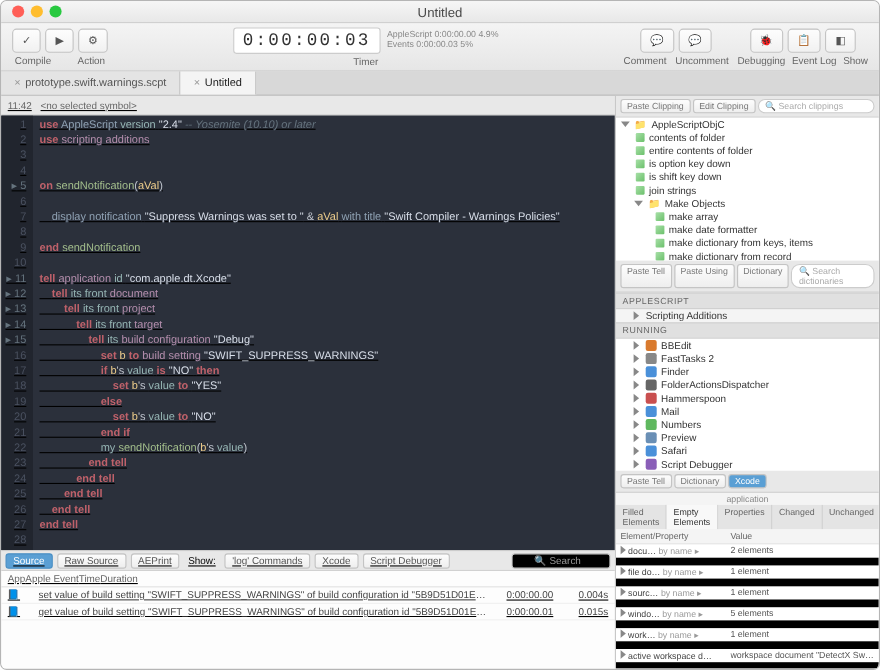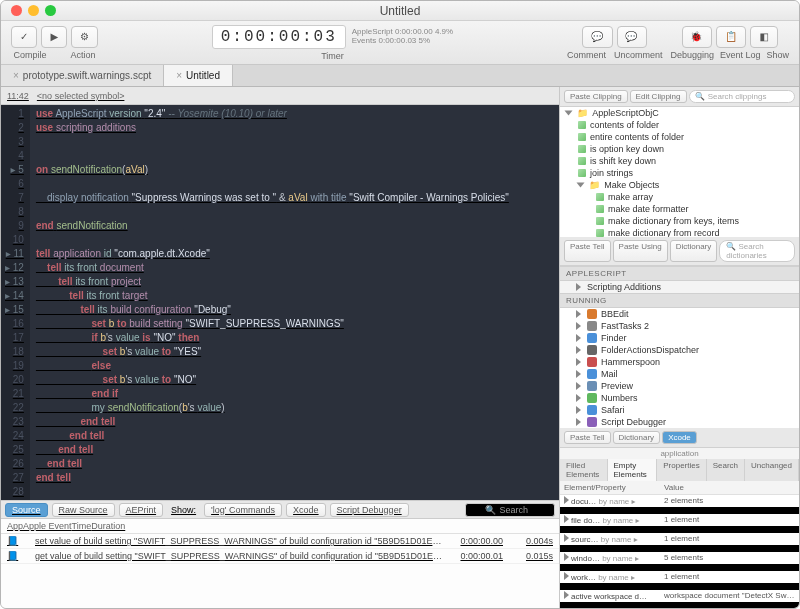--- a/index.html
+++ b/index.html
@@ -250,36 +250,36 @@
           <span>Scripting Additions</span>
         </div>
       <div class="section-head">RUNNING</div>
       <div class="running" id="running">
           <div class="run-item"><span class="tri"></span><span class="app-icon" style="background:#d97a2e"></span>BBEdit</div>
           <div class="run-item"><span class="tri"></span><span class="app-icon" style="background:#888"></span>FastTasks 2</div>
           <div class="run-item"><span class="tri"></span><span class="app-icon" style="background:#4a90d9"></span>Finder</div>
           <div class="run-item"><span class="tri"></span><span class="app-icon" style="background:#666"></span>FolderActionsDispatcher</div>
           <div class="run-item"><span class="tri"></span><span class="app-icon" style="background:#c94f4f"></span>Hammerspoon</div>
           <div class="run-item"><span class="tri"></span><span class="app-icon" style="background:#4a90d9"></span>Mail</div>
+          <div class="run-item"><span class="tri"></span><span class="app-icon" style="background:#5fb85f"></span>Numbers</div>
           <div class="run-item"><span class="tri"></span><span class="app-icon" style="background:#6a8fb5"></span>Preview</div>
-          <div class="run-item"><span class="tri"></span><span class="app-icon" style="background:#5fb85f"></span>Numbers</div>
           <div class="run-item"><span class="tri"></span><span class="app-icon" style="background:#4a90d9"></span>Safari</div>
           <div class="run-item"><span class="tri"></span><span class="app-icon" style="background:#8a5fb8"></span>Script Debugger</div>
         </div>
       <div class="side-toolbar">
         <div class="side-btn">Paste Tell</div>
         <div class="side-btn">Dictionary</div>
         <div class="side-btn" style="background:#5a9fd4;color:#fff">Xcode</div>
       </div>
       <div style="text-align:center;font-size:8px;color:#888;padding:1px">application</div>
       <div class="prop-tabs" id="prop-tabs">
           <div class="prop-tab">Filled Elements</div>
           <div class="prop-tab active">Empty Elements</div>
           <div class="prop-tab">Properties</div>
-          <div class="prop-tab">Search</div>
+          <div class="prop-tab">Changed</div>
           <div class="prop-tab">Unchanged</div>
         </div>
       <div class="prop-head">
         <div style="flex:0 0 100px">Element/Property</div>
         <div style="flex:1">Value</div>
       </div>
       <div class="props" id="props">
           <div class="prop-row">
             <div class="k"><span class="tri"></span>docu… <span style="color:#999">by name ▸</span></div>
             <div class="v">2 elements</div>

